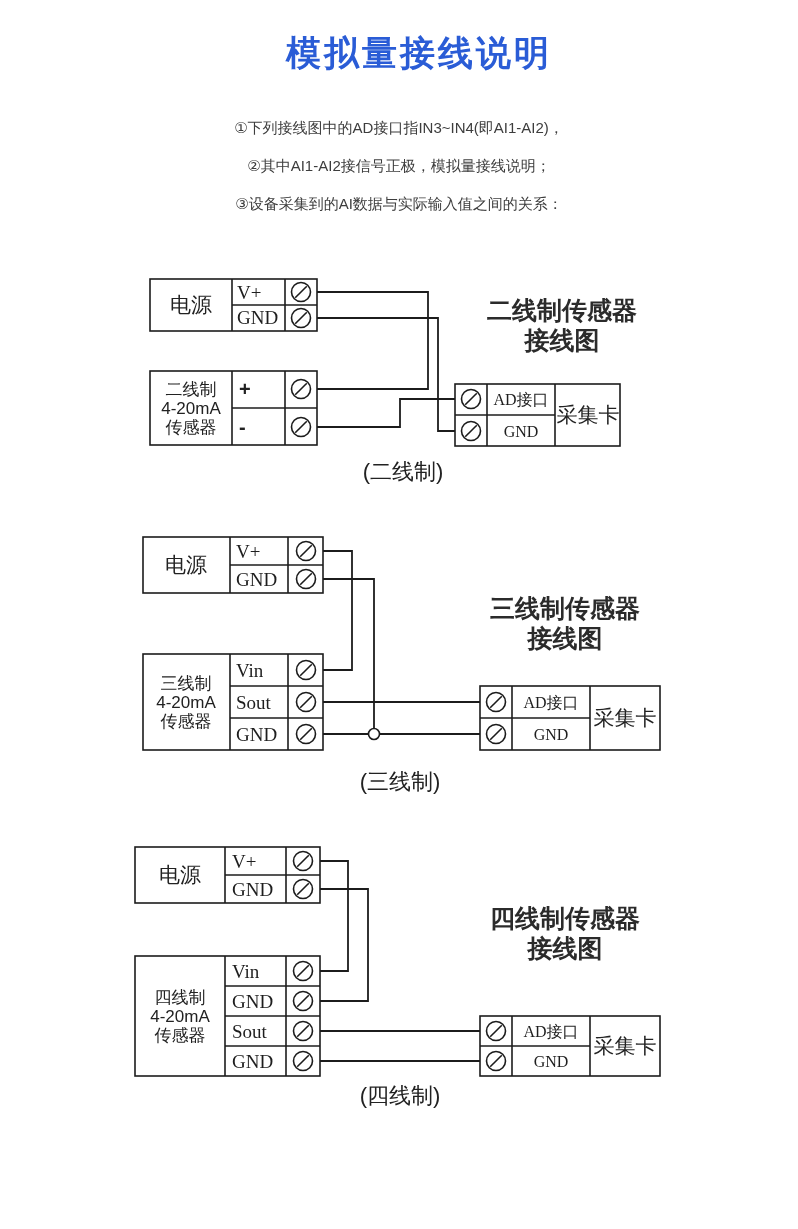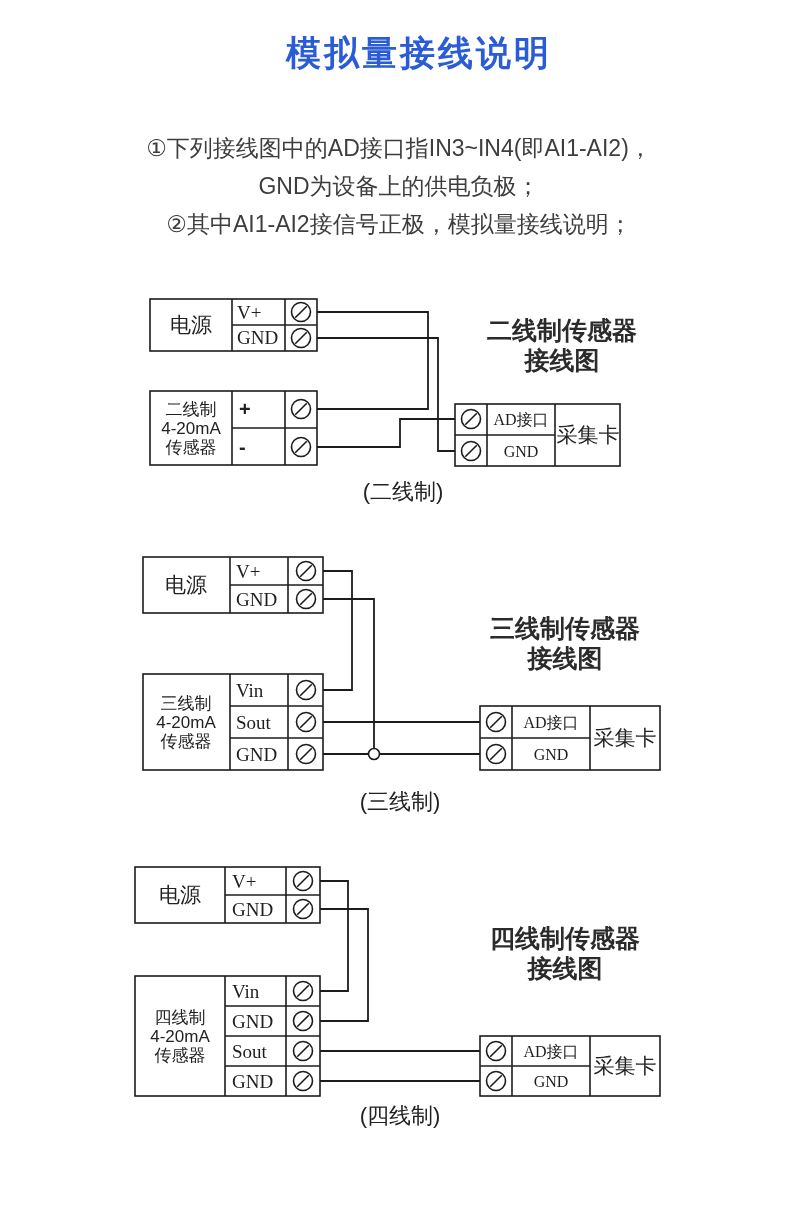--- a/index.html
+++ b/index.html
@@ -16,24 +16,24 @@
   .page-title {
     margin: 30px 0 0 0;
     text-align: center;
     font-size: 35px;
     font-weight: bold;
     letter-spacing: 3px;
     color: #2A5CD6;
     padding-left: 40px;
   }
   .notes {
-    margin-top: 52px;
+    margin-top: 32px;
     text-align: center;
     color: #3d3d3d;
-    font-size: 23px;
+    font-size: 15px;
     line-height: 38px;
   }
   .notes p { margin: 0; }
 
   svg.wiring { display: block; margin-top: 36px; }
 
   svg rect, svg line, svg polyline {
     stroke: #1c1c1c;
     stroke-width: 1.6;
     fill: none;
@@ -60,22 +60,22 @@
   svg .dtitle { font-size: 25px; font-weight: bold; fill: #2b2b2b; }
   svg .caption { font-size: 22px; fill: #222222; }
 </style>
 </head>
 <body>
 
 <h1 class="page-title">模拟量接线说明</h1>
 
 <section class="notes">
   <p>①下列接线图中的AD接口指IN3~IN4(即AI1-AI2)，</p>
-  <p>GND为设备上的供电负极；</p>
   <p>②其中AI1-AI2接信号正极，模拟量接线说明；</p>
+  <p>③设备采集到的AI数据与实际输入值之间的关系：</p>
 </section>
 
 <svg class="wiring" width="798" height="880" viewBox="0 0 798 880">
 
   <defs>
     <g id="screw">
       <circle cx="0" cy="0" r="9.5"></circle>
       <line x1="-5.8" y1="5.8" x2="5.8" y2="-5.8"></line>
     </g>
   </defs>

